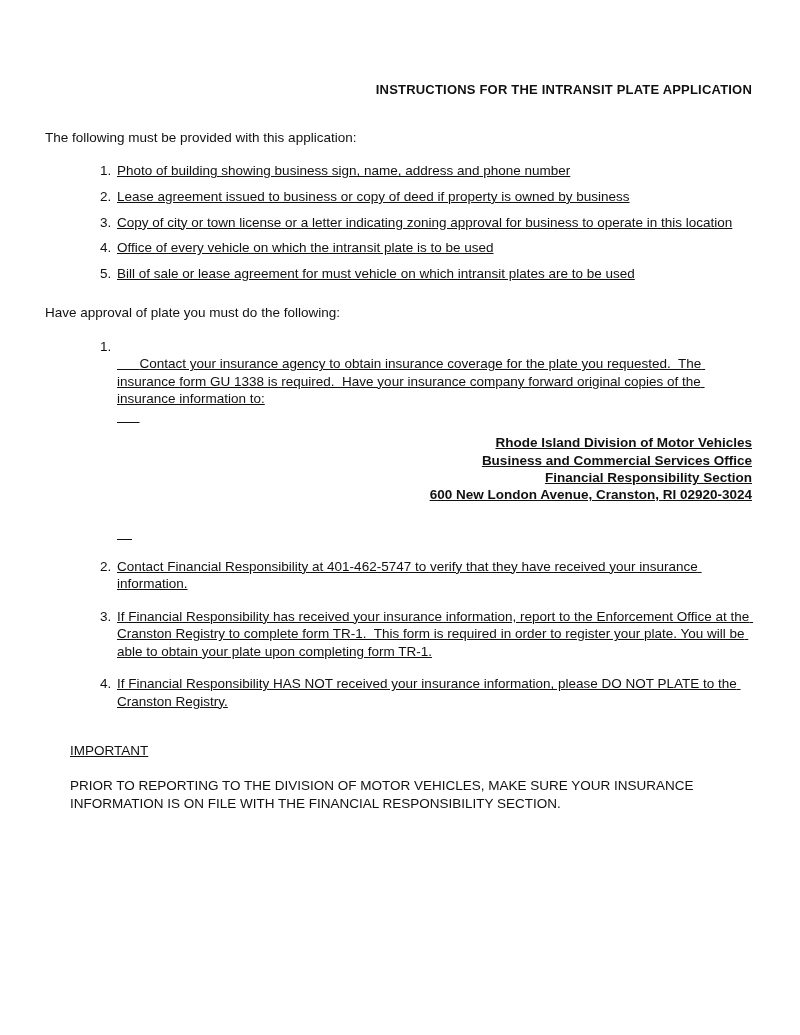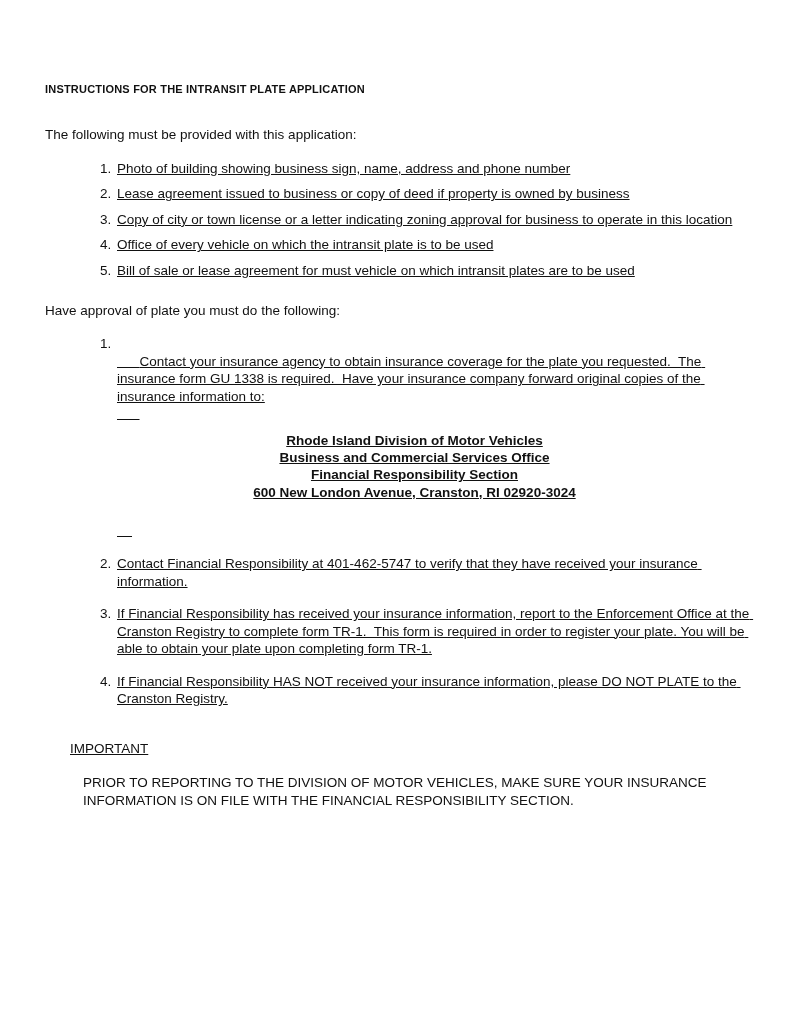--- a/index.html
+++ b/index.html
@@ -15,23 +15,23 @@
     background: #ffffff;
     padding: 82px 48px 0 45px;
     font-family: "Liberation Sans", sans-serif;
     font-size: 13.5px;
     line-height: 1.3;
     color: #111111;
     overflow: hidden;
   }
   .title {
     margin: 0 0 0 0;
-    font-size: 11px;
+    font-size: 13px;
     font-weight: bold;
-    text-align: left;
+    text-align: right;
     letter-spacing: 0.2px;
   }
   .intro {
     margin: 30px 0 16px 0;
     white-space: pre-wrap;
   }
   .intro.second {
     margin-top: 22px;
   }
   ol.list {
@@ -48,30 +48,31 @@
     margin-bottom: 15px;
   }
   .address {
     font-weight: bold;
     text-align: center;
     margin: 9px 0 4px -40px;
     white-space: normal;
   }
   .address div {
     line-height: 1.28;
+    text-align: right;
   }
   .closing {
     margin: 32px 0 0 25px;
   }
   .important {
     margin: 0 0 17px 0;
     text-decoration: underline;
   }
   .important-text {
-    margin: 13px;
+    margin: 0;
     white-space: pre-wrap;
   }
 </style>
 </head>
 <body>
 
 <div class="page">
 
   <h1 class="title">INSTRUCTIONS FOR THE INTRANSIT PLATE APPLICATION</h1>
 

